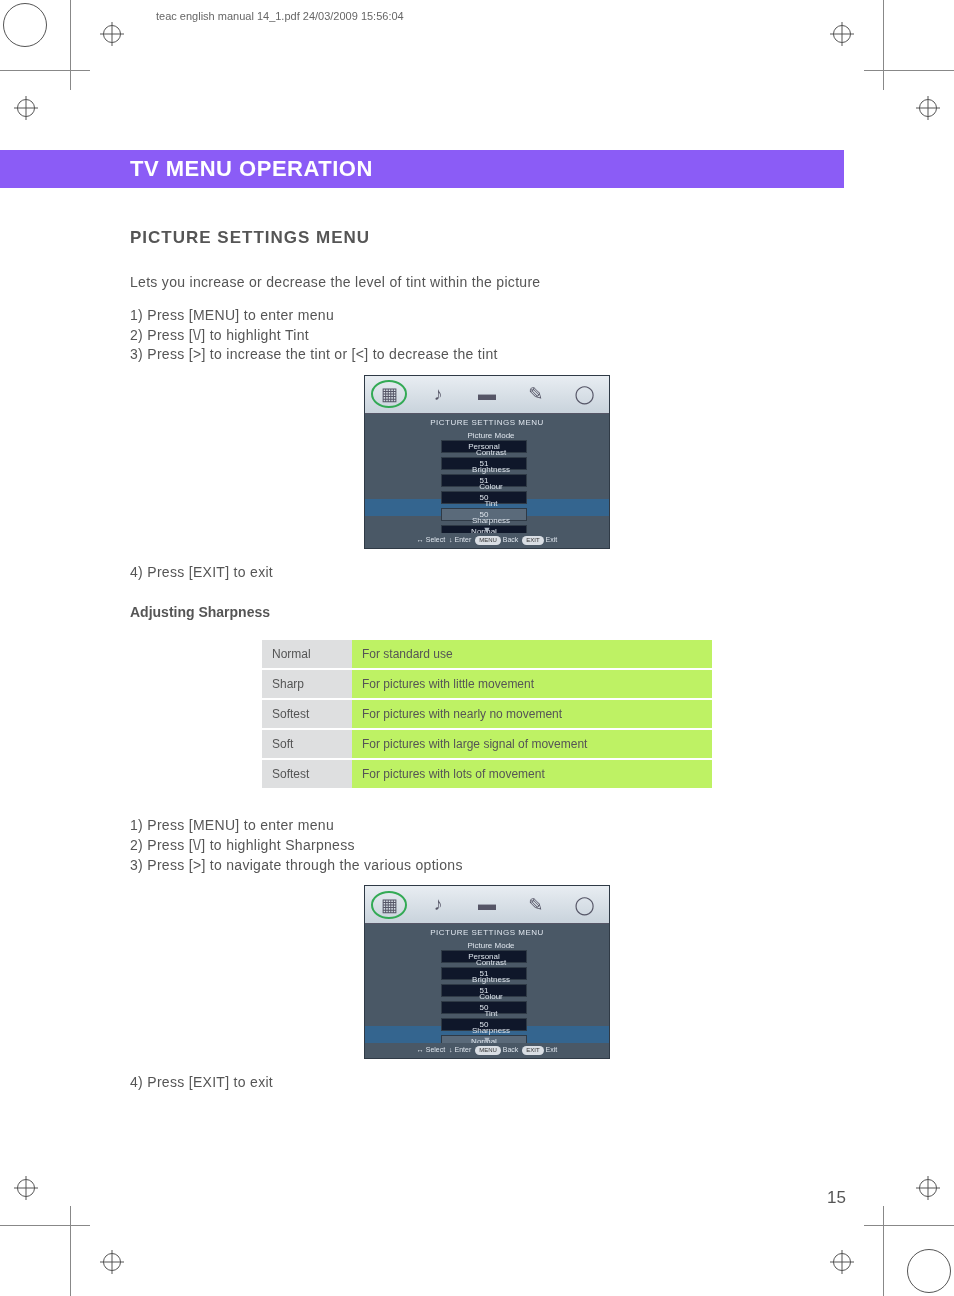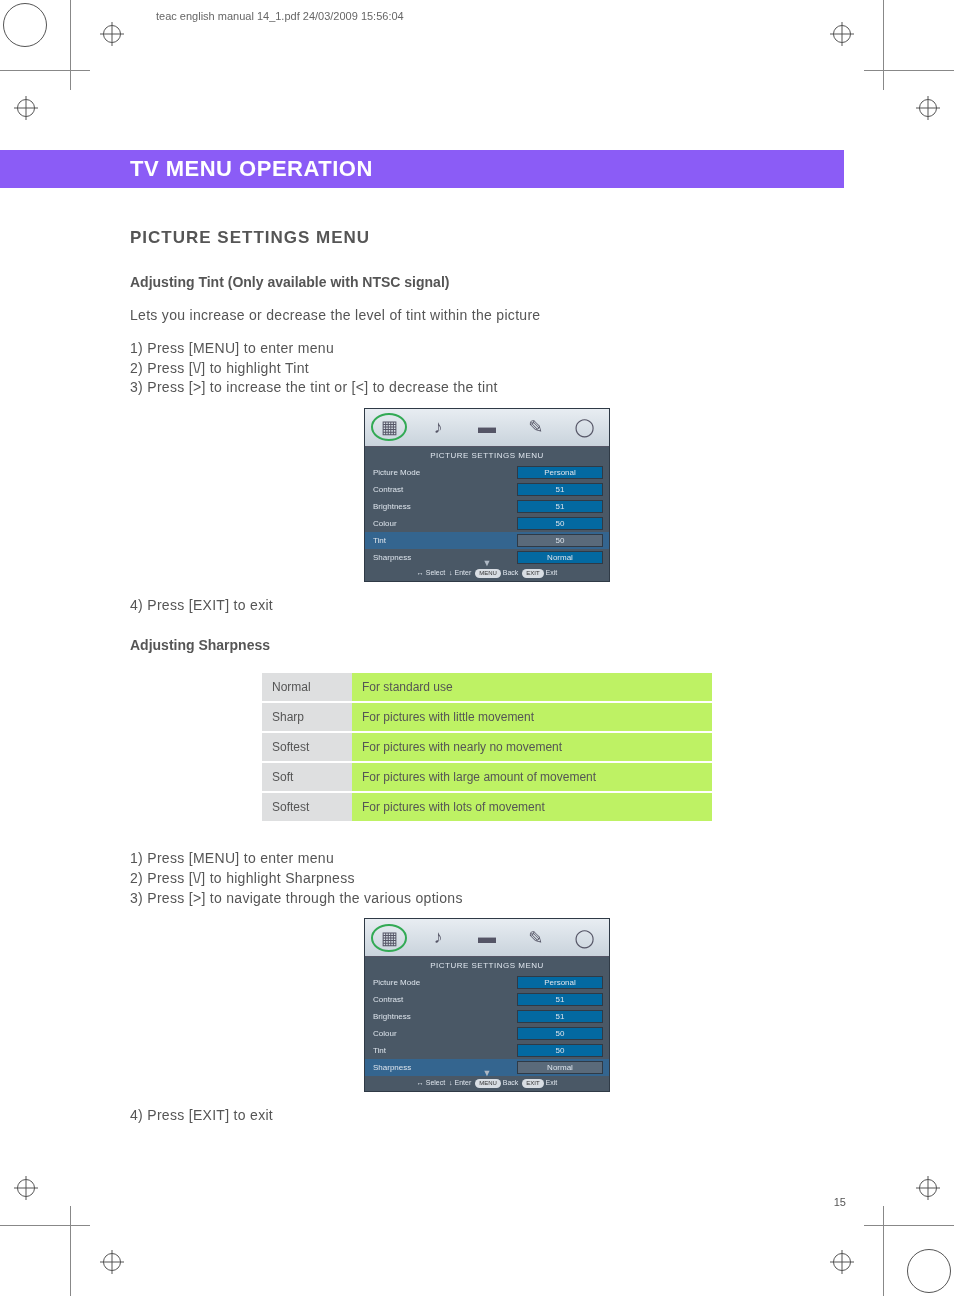--- a/index.html
+++ b/index.html
@@ -143,30 +143,31 @@
     padding: 4px 0;
     background: #4a5866;
     letter-spacing: 0.5px;
   }
   .osd-row {
     display: flex;
     height: 17px;
     align-items: center;
     color: #dde4ec;
     font-size: 8px;
+    flex-direction: column;
   }
   .osd-row .label {
     flex: 1;
     padding-left: 8px;
   }
   .osd-row .val {
     width: 86px;
     text-align: center;
     margin-right: 6px;
-    background: #0369a1;
+    background: #0f172a;
     border: 1px solid #2f3a46;
     padding: 1px 0;
   }
   .osd-row.sel .val { background: #5a6a7a; }
   .osd-row.sel { background: #34658f; }
   .osd-footer {
     text-align: center;
     color: #dde4ec;
     font-size: 7px;
     padding: 3px 0;
@@ -202,21 +203,21 @@
     padding: 7px 10px;
     color: #555;
   }
   .sharp-table tr td:first-child { background: #dedfe0; width: 90px; border-bottom: 2px solid #fff; }
   .sharp-table tr td:last-child { background: #bef264; border-bottom: 2px solid #fff; }
 
   .page-num {
     position: absolute;
     right: 108px;
     bottom: 88px;
-    font-size: 11px;
+    font-size: 17px;
     color: #555;
     text-align: center;
   }
 </style>
 </head>
 <body>
 
 <div class="regmark big" style="top:0;left:0;">
     <div class="sun">
       <div class="ring"></div>
@@ -270,21 +271,20 @@
 
 <div class="header-text">teac english manual 14_1.pdf   24/03/2009   15:56:04</div>
 
 <div class="page">
   <div class="title-bar">
     <h1>TV MENU OPERATION</h1>
   </div>
 
   <div class="subtitle">PICTURE SETTINGS MENU</div>
 
-  <div class="section-head">Adjusting Tint (Only available with NTSC signal)</div>
   <div class="para">Lets you increase or decrease the level of tint within the picture</div>
 
   <div class="steps">
     <div>1) Press [MENU] to enter menu</div>
     <div>2) Press [\/] to highlight Tint</div>
     <div>3) Press [&gt;] to increase the tint or [&lt;] to decrease the tint</div>
   </div>
 
   <div class="osd" id="osd1">
       <div class="osd-tabs">
@@ -335,21 +335,21 @@
         <tr>
           <td>Sharp</td>
           <td>For pictures with little movement</td>
         </tr>
         <tr>
           <td>Softest</td>
           <td>For pictures with nearly no movement</td>
         </tr>
         <tr>
           <td>Soft</td>
-          <td>For pictures with large amount of movement</td>
+          <td>For pictures with large signal of movement</td>
         </tr>
         <tr>
           <td>Softest</td>
           <td>For pictures with lots of movement</td>
         </tr>
       </tbody>
   </table>
 
   <div class="steps">
     <div>1) Press [MENU] to enter menu</div>

